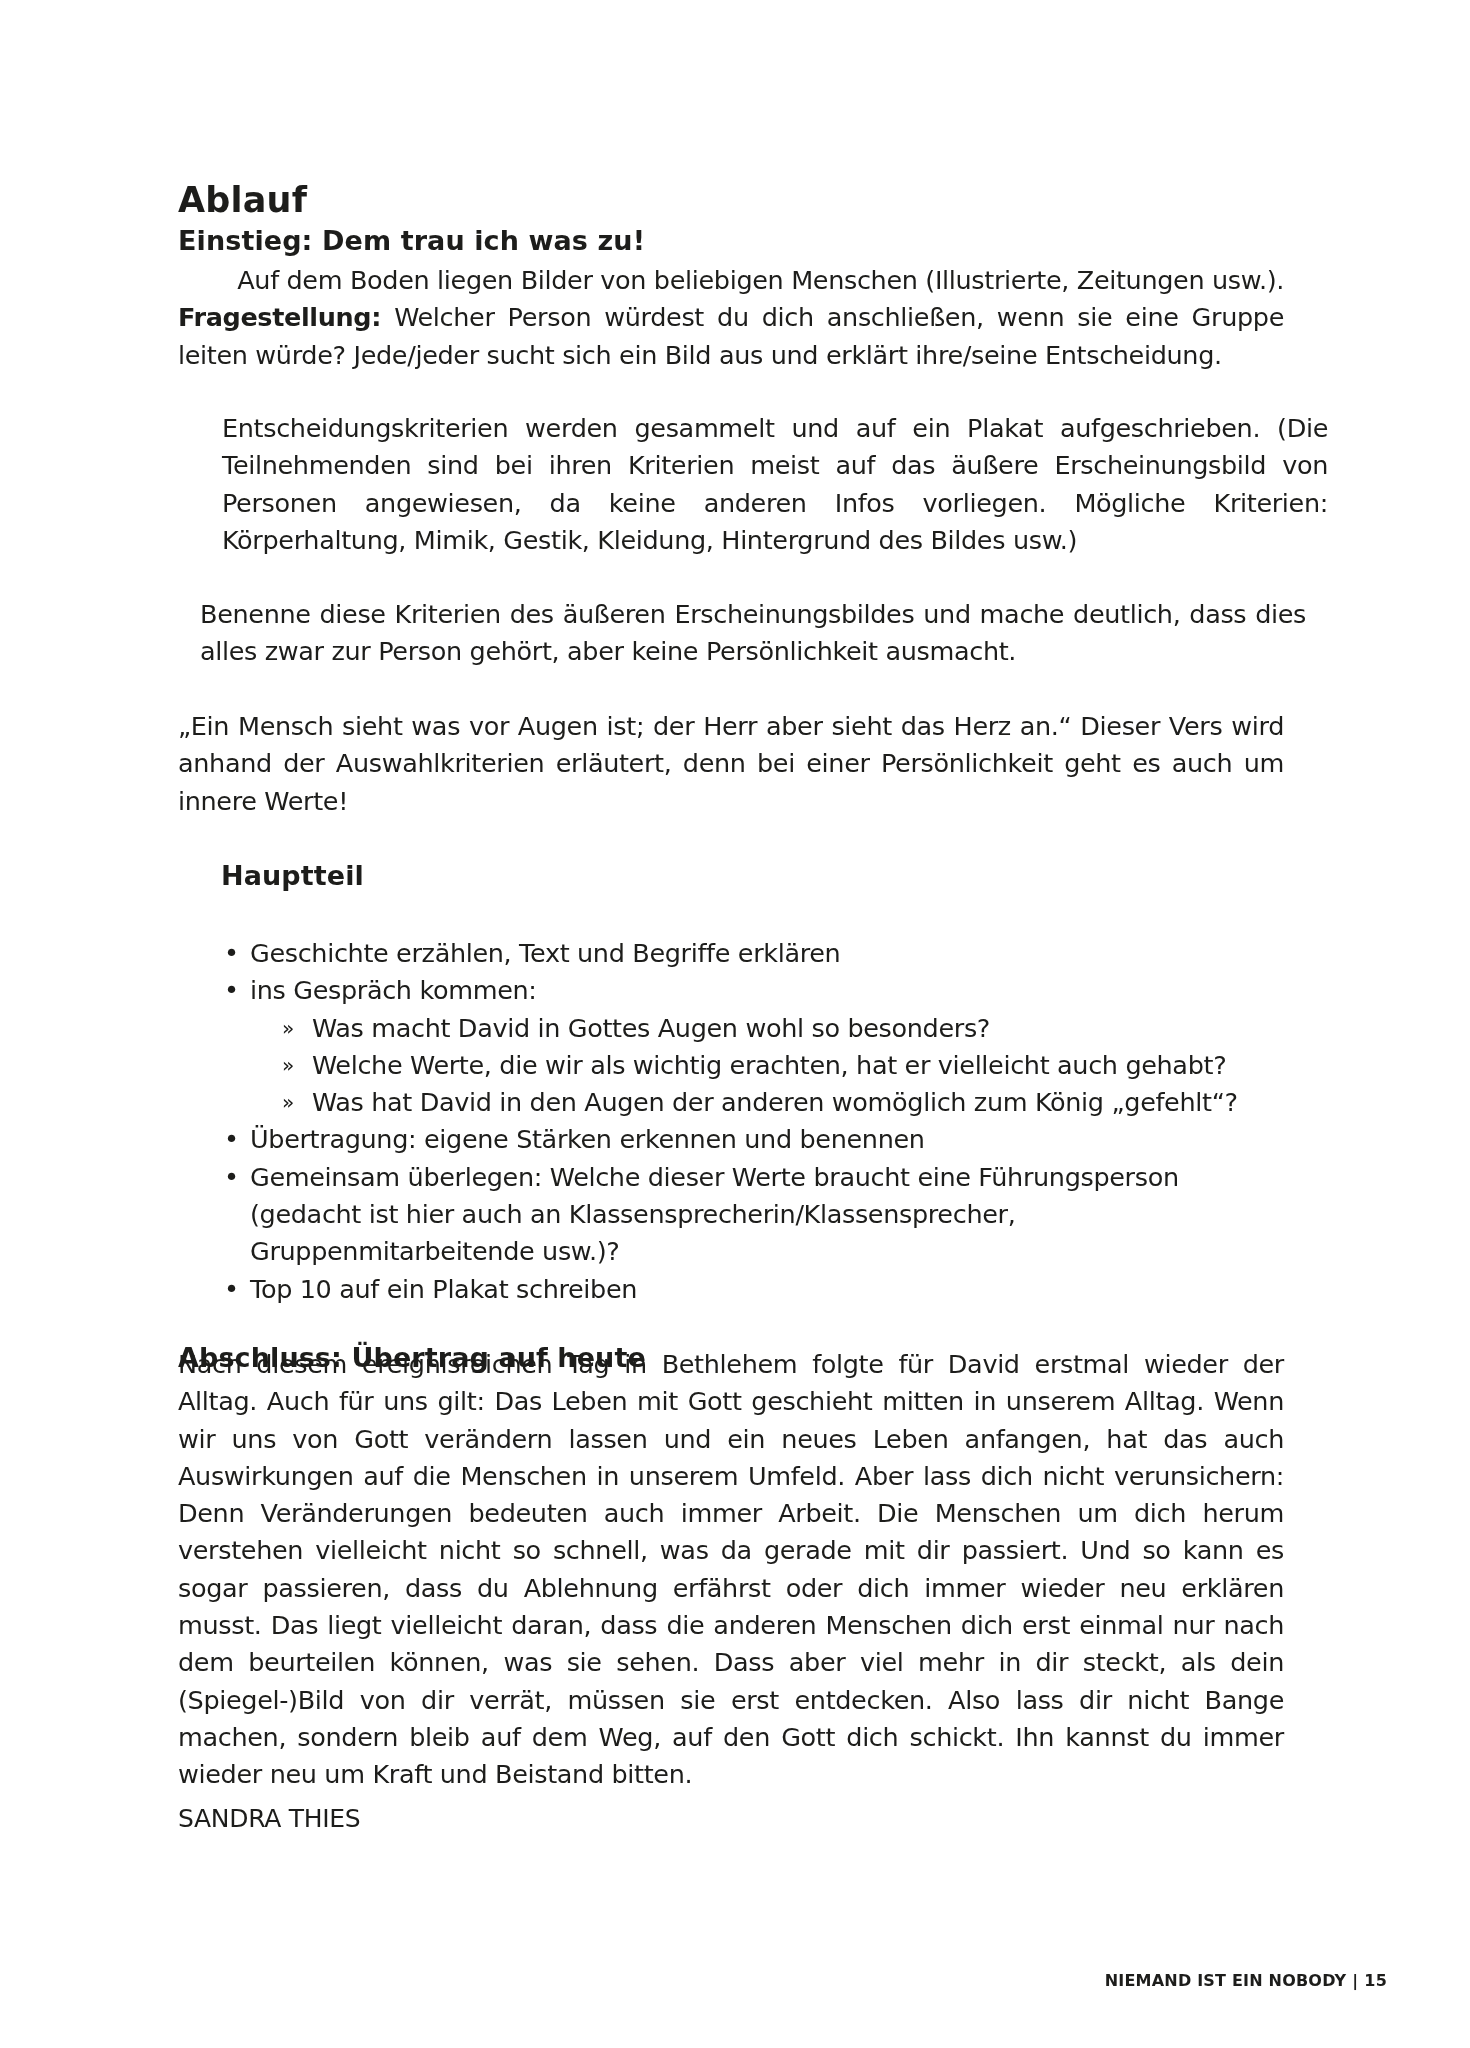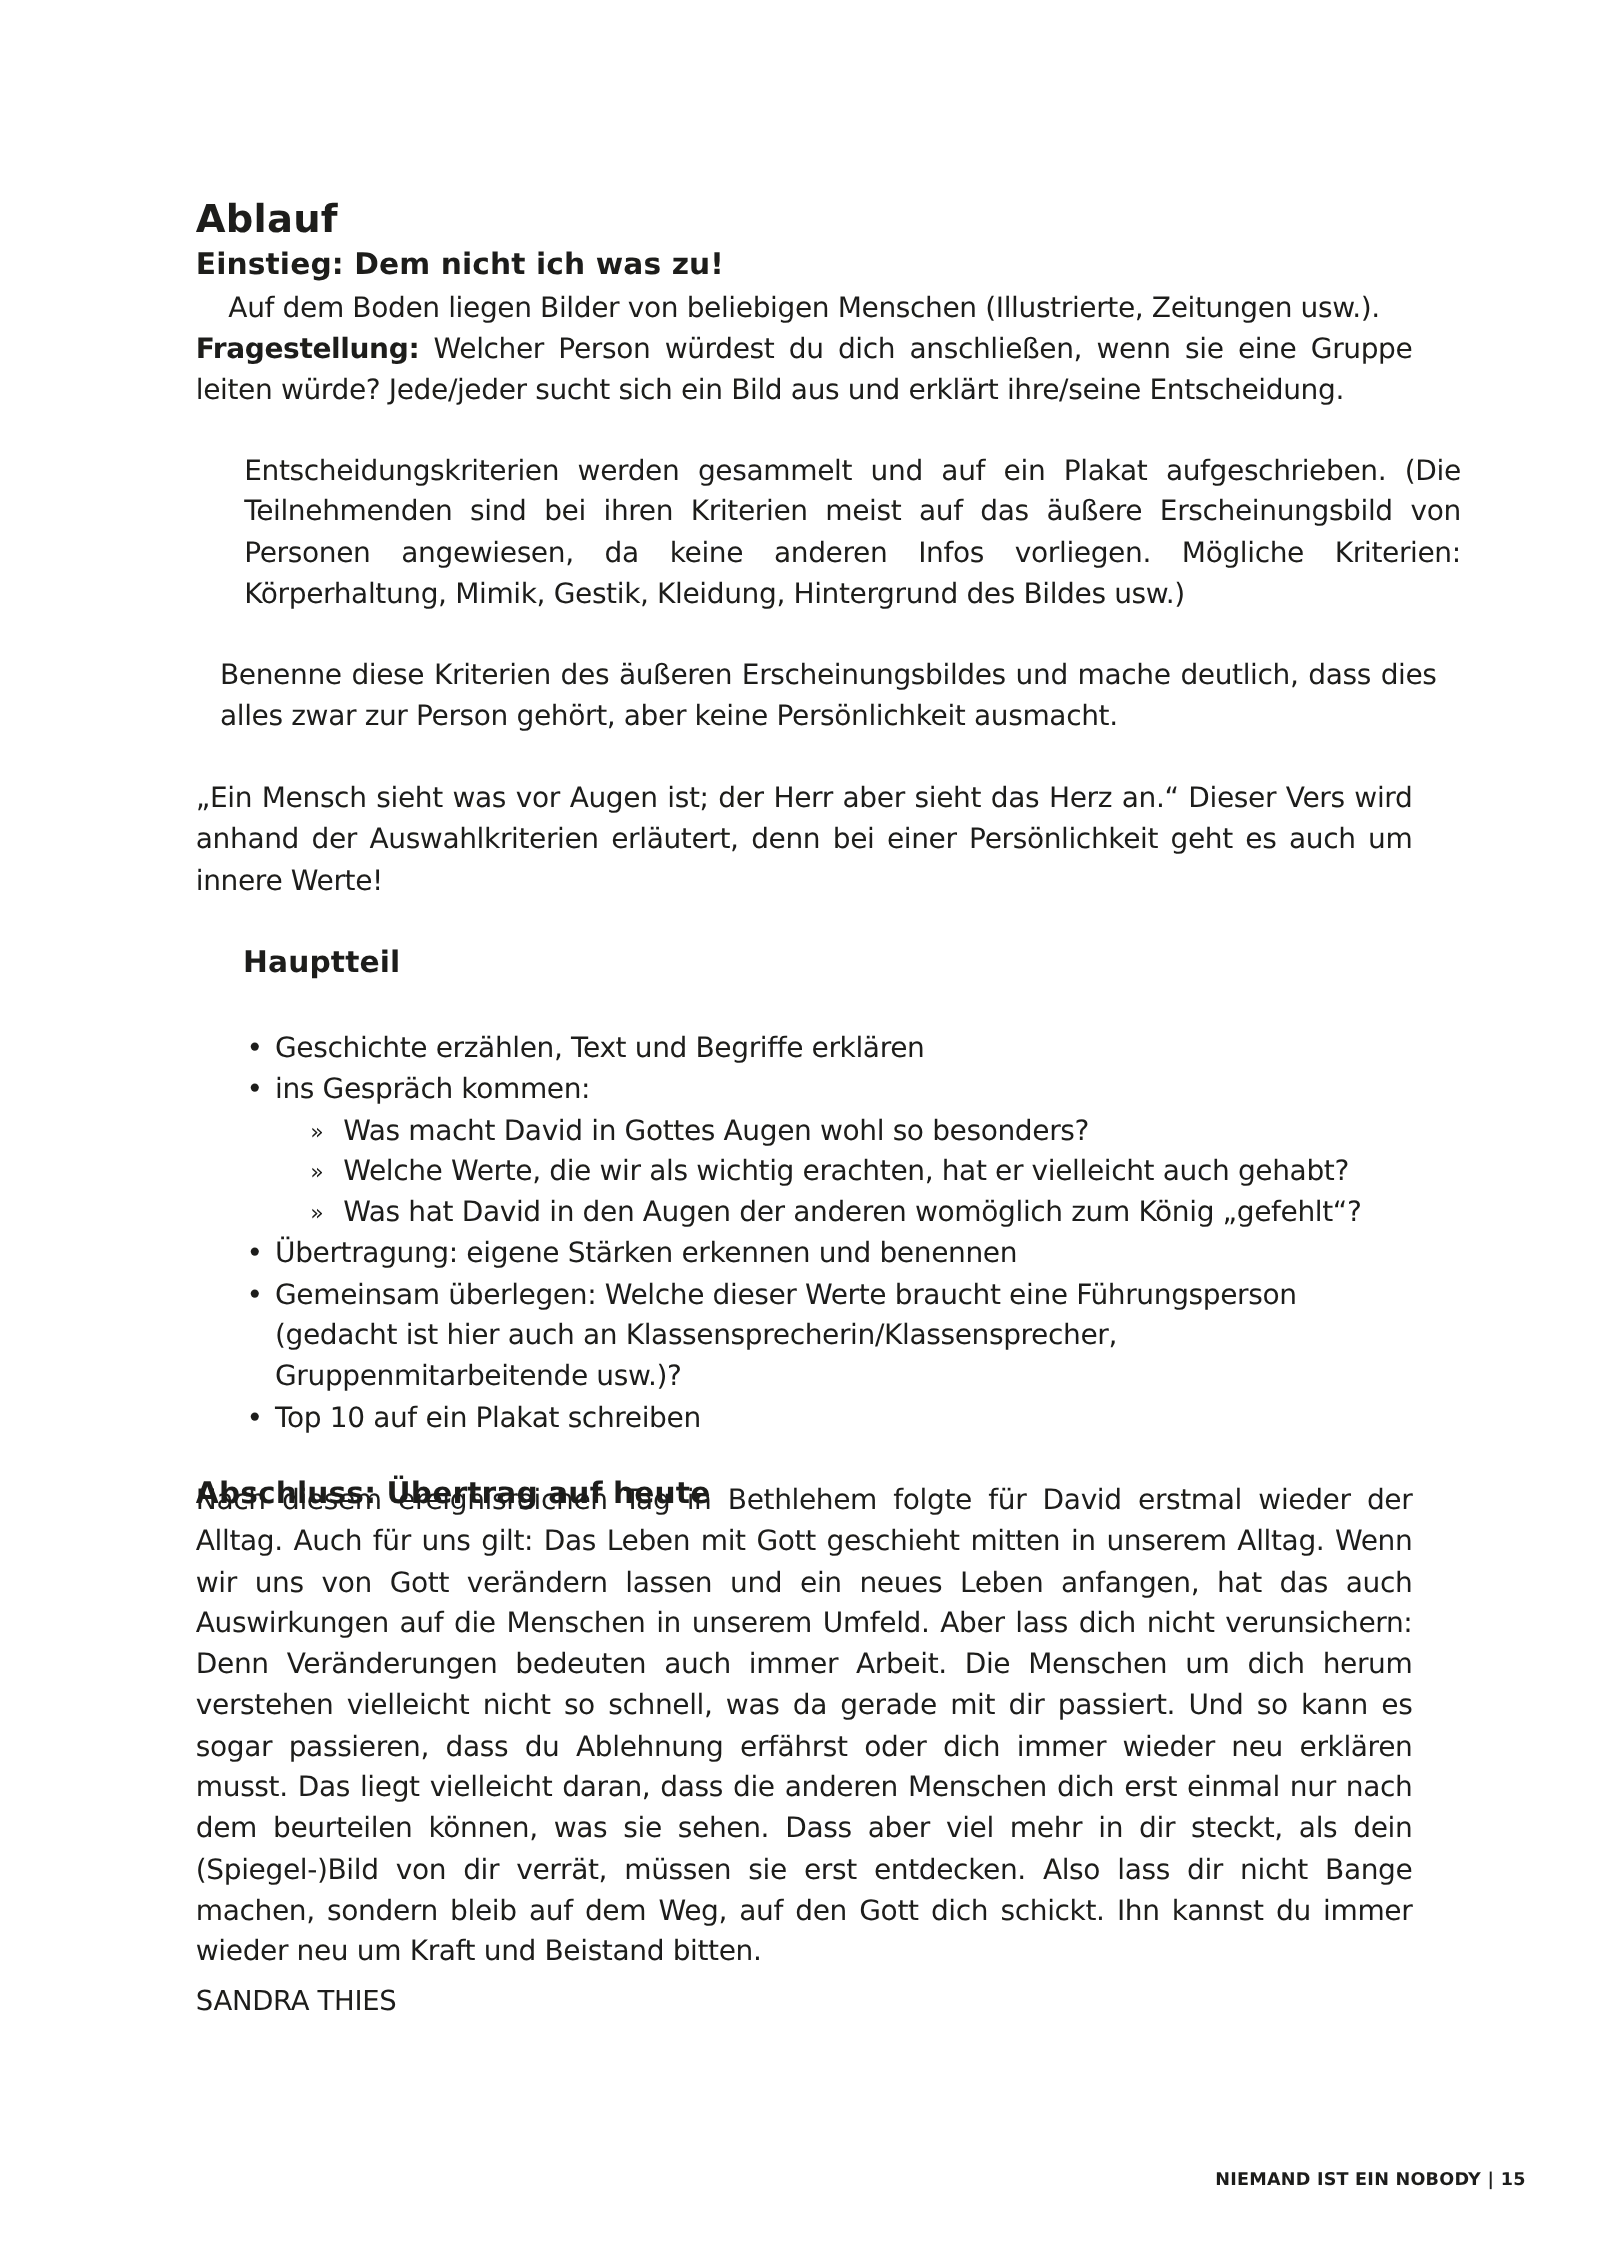--- a/index.html
+++ b/index.html
@@ -43,24 +43,24 @@
   }
   .footer .sep { margin: 0 6px; }
 </style>
 </head>
 <body>
 
 <div class="page">
 
   <div class="h1">Ablauf</div>
 
-  <div class="h2" style="top:225px;">Einstieg: Dem nicht ich was zu!</div>
+  <div class="h2" style="top:225px;">Einstieg: Dem trau ich was zu!</div>
 
   <div class="para" style="top:262px;">
-    <div style="text-align:center;">Auf dem Boden liegen Bilder von beliebigen Menschen (Illustrierte, Zeitungen usw.).</div>
+    <div style="text-align:right;">Auf dem Boden liegen Bilder von beliebigen Menschen (Illustrierte, Zeitungen usw.).</div>
     <div class="last-left"><span class="lead">Fragestellung:</span><span> Welcher Person würdest du dich anschließen, wenn sie eine Gruppe leiten würde? Jede/jeder sucht sich ein Bild aus und erklärt ihre/seine Entscheidung.</span></div>
   </div>
 
   <div class="para last-left" style="top:410px;margin-left:44px;">Entscheidungskriterien werden gesammelt und auf ein Plakat aufgeschrieben. (Die Teilnehmenden sind bei ihren Kriterien meist auf das äußere Erscheinungsbild von Personen angewiesen, da keine anderen Infos vorliegen. Mögliche Kriterien: Körperhaltung, Mimik, Gestik, Kleidung, Hintergrund des Bildes usw.)</div>
 
   <div class="para last-left" style="top:596px;margin-left:22px;">Benenne diese Kriterien des äußeren Erscheinungsbildes und mache deutlich, dass dies alles zwar zur Person gehört, aber keine Persönlichkeit ausmacht.</div>
 
   <div class="para last-left" style="top:708px;">„Ein Mensch sieht was vor Augen ist; der Herr aber sieht das Herz an.“ Dieser Vers wird anhand der Auswahlkriterien erläutert, denn bei einer Persönlichkeit geht es auch um innere Werte!</div>
 
   <div class="h2" style="top:860px;margin-left:43px;">Hauptteil</div>

